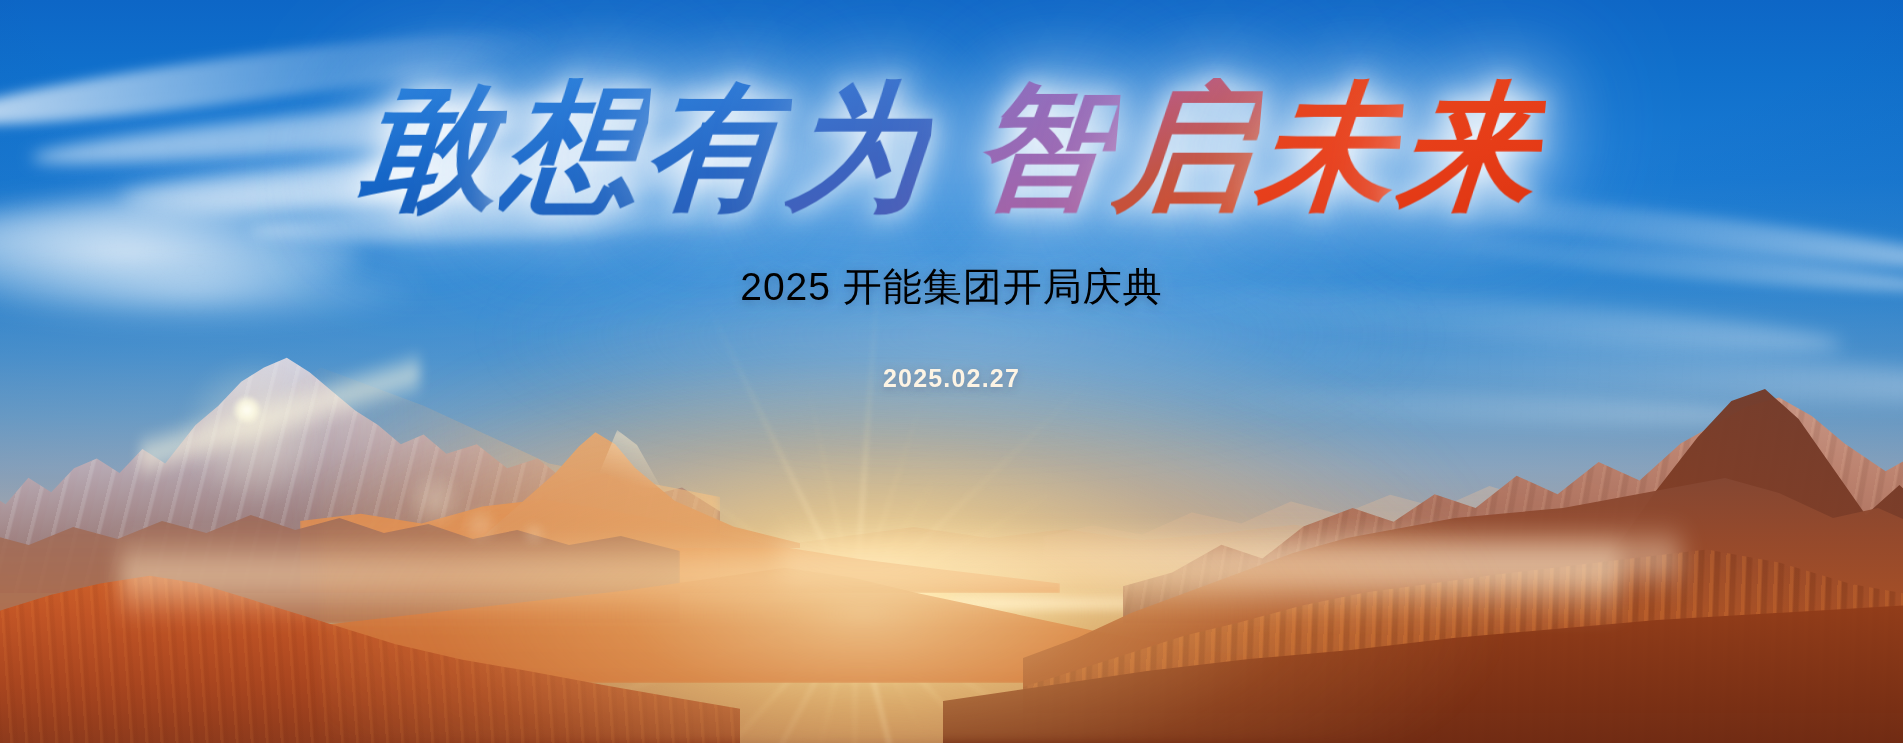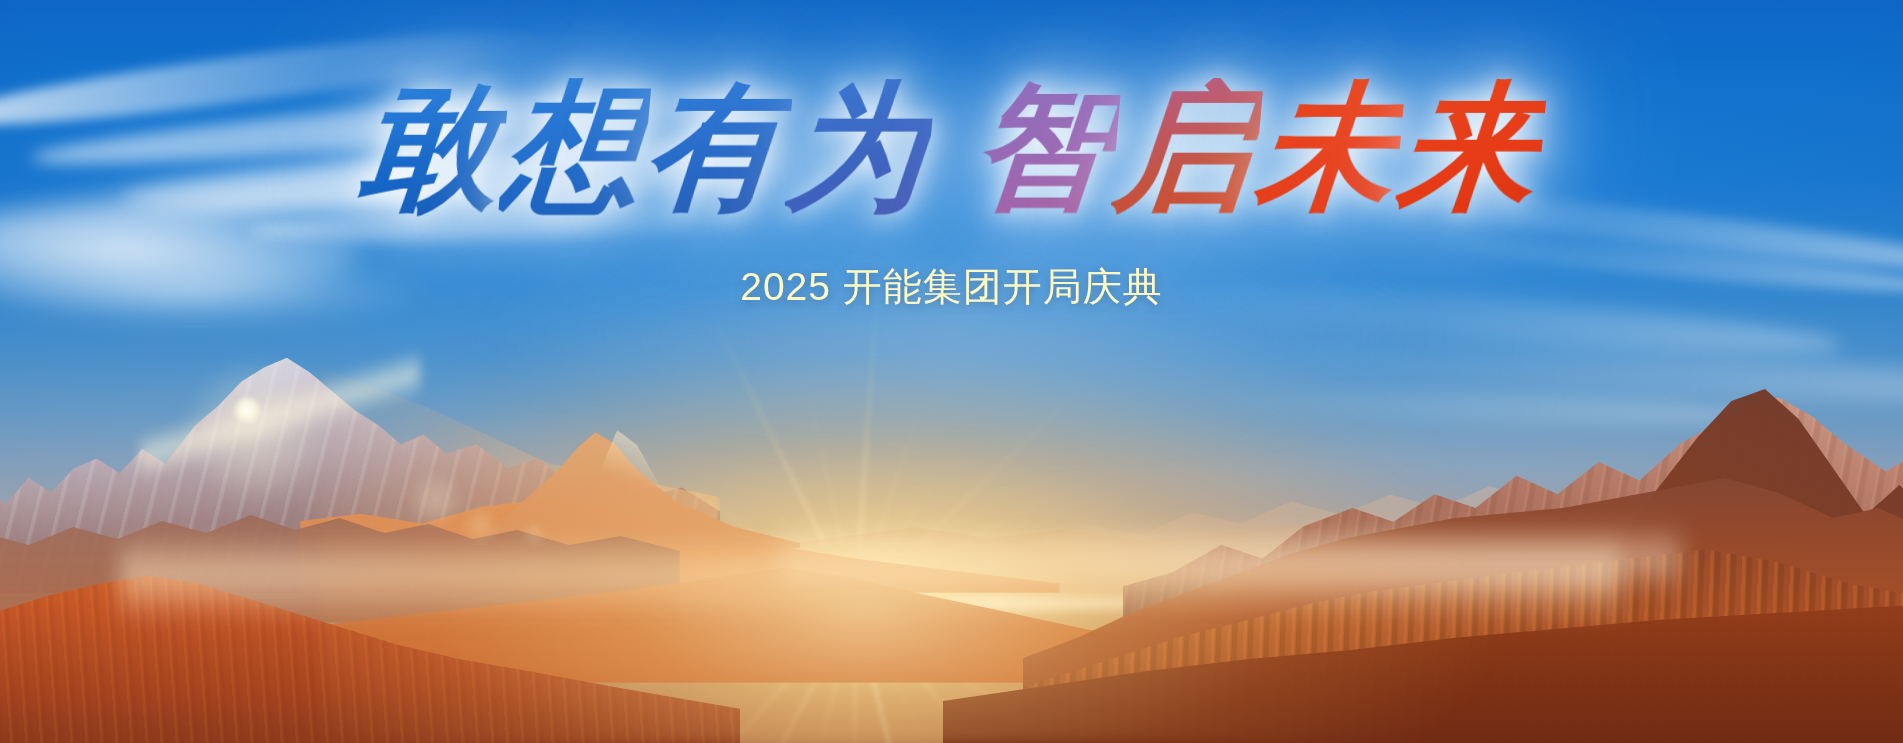--- a/index.html
+++ b/index.html
@@ -446,21 +446,21 @@
   .g6{background-image:linear-gradient(160deg,#b55d91 0%,#c4523f 62%,#d24a28 100%);}
   .g7{background-image:linear-gradient(160deg,#e5461f 0%,#e8401c 55%,#e03a18 100%);}
   .g8{background-image:linear-gradient(160deg,#e8451d 0%,#e63c17 55%,#dd3512 100%);}
   .gap{display:inline-block;width:44px;}
 
   .sub-cn{
     position:absolute;left:0;top:260px;width:100%;
     text-align:center;
     font-size:39px;
     font-weight:400;
-    color:#fef9c3;
+    color:#000000;
     letter-spacing:1px;
     text-shadow:0 2px 10px rgba(40,70,120,.45),0 0 26px rgba(255,255,255,.28);
   }
   .sub-en{
     position:absolute;left:0;top:310px;width:100%;
     text-align:center;
     font-size:27px;
     font-weight:400;
     color:#ffffff;
     letter-spacing:.3px;
@@ -583,15 +583,16 @@
 
   <div class="text-glow"></div>
 
   <div class="content">
 
     <div class="headline">
       <span class="ch g1">敢</span><span class="ch g2">想</span><span class="ch g3">有</span><span class="ch g4">为</span><span class="gap"></span><span class="ch g5">智</span><span class="ch g6">启</span><span class="ch g7">未</span><span class="ch g8">来</span>
     </div>
 
     <div class="sub-cn">2025 开能集团开局庆典</div>
+    <div class="date">2025.02.27</div>
 
   </div>
 </div>
 
 </body></html>

